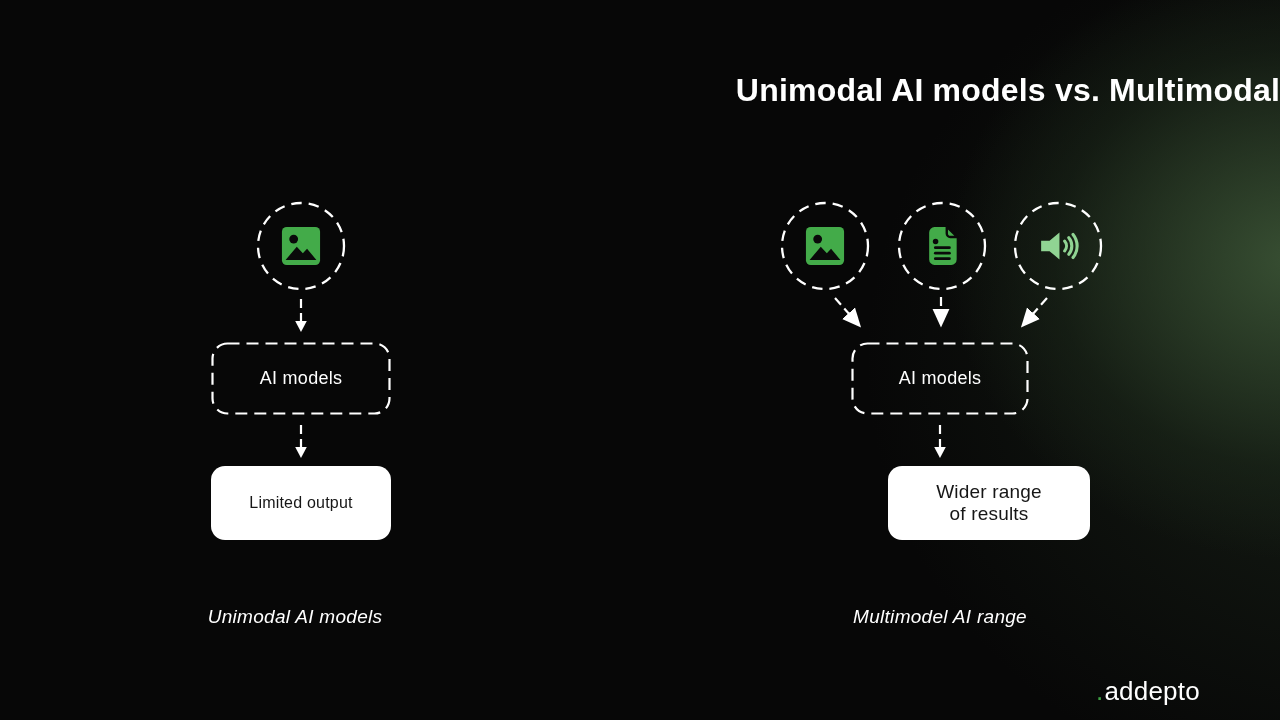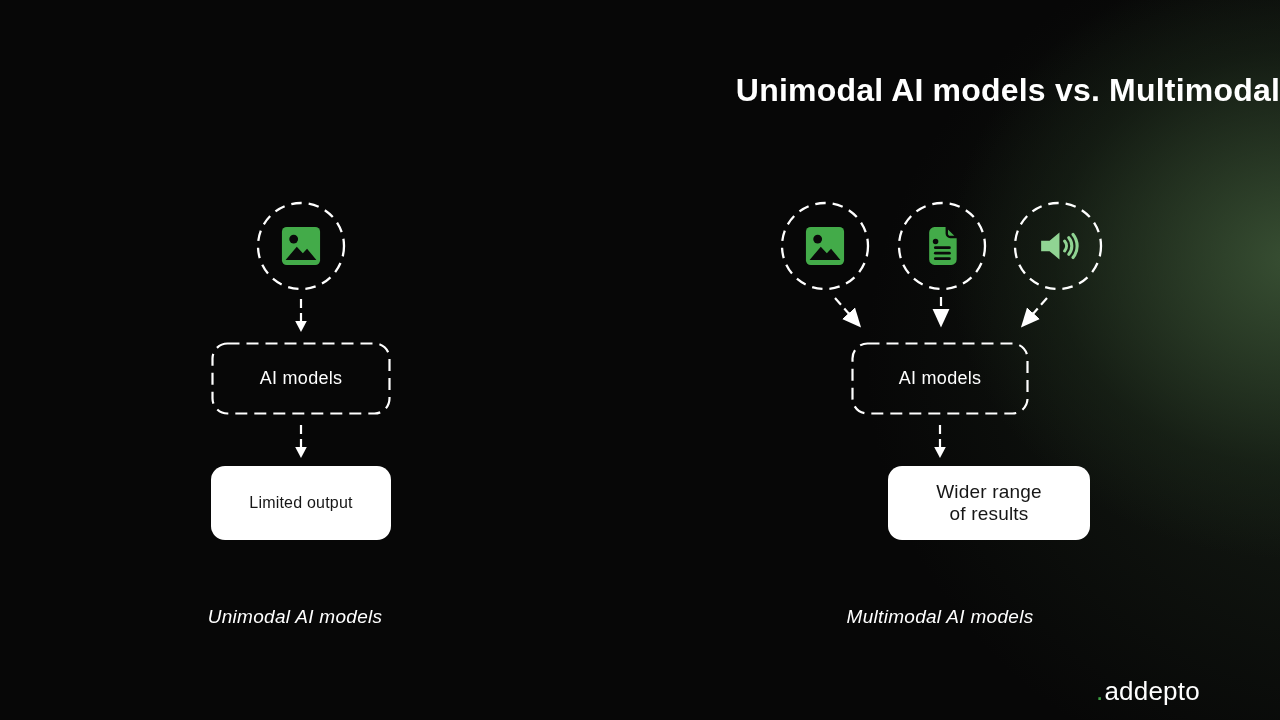--- a/index.html
+++ b/index.html
@@ -149,19 +149,19 @@
   <svg class="arrow-svg" style="left:933px; top:424px;" width="14" height="38">
     <line x1="7" y1="1" x2="7" y2="23" stroke="#ffffff" stroke-width="2.2" stroke-dasharray="9 5"></line>
     <polygon points="1.2,23 12.8,23 7,34" fill="#ffffff"></polygon>
   </svg>
 
   <div class="output-box" style="left:888px; top:466px; width:202px;">
     <div class="label" style="font-size:19px;">Wider range
 of results</div>
   </div>
 
-  <div class="caption" style="left:780px;">Multimodal AI models</div>
+  <div class="caption" style="left:780px;">Multimodel AI range</div>
 
   <div class="logo">
     <span class="dot">.</span><span>addepto</span>
   </div>
 
 </div>
 
 </body></html>

